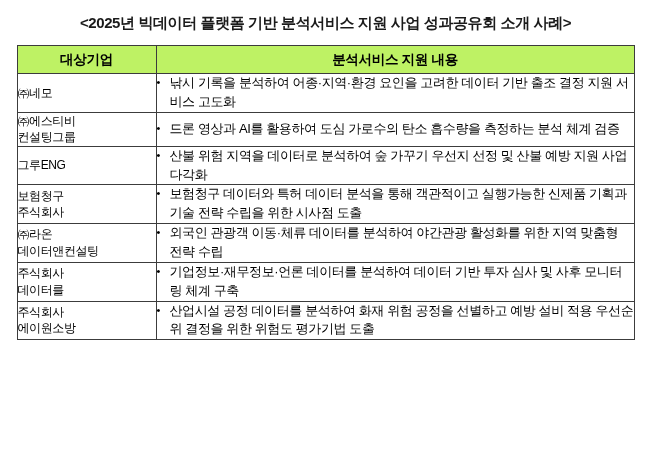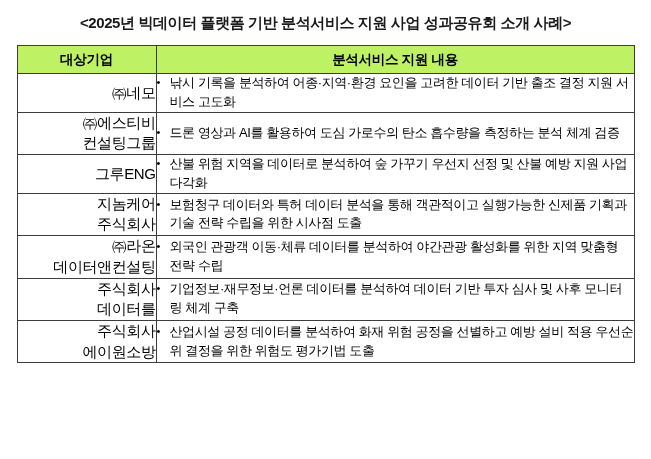--- a/index.html
+++ b/index.html
@@ -45,22 +45,22 @@
     background: #bef264;
     font-size: 13.5px;
     font-weight: bold;
     height: 27px;
     text-align: center;
     letter-spacing: -0.3px;
   }
   .col-company { width: 139px; }
   .col-content { width: 478px; }
   td.company {
-    text-align: right;
-    font-size: 15px;
+    text-align: left;
+    font-size: 12px;
     letter-spacing: -0.4px;
     line-height: 1.38;
     padding: 4px 2px;
   }
   td.content {
     font-size: 13px;
     letter-spacing: -0.4px;
     line-height: 1.45;
     padding: 6px 8px 6px 10px;
   }
@@ -131,21 +131,21 @@
           </td>
           <td class="content">
             <div class="bullet-line">
               <span class="bullet-dot">•</span>
               <span class="bullet-text">산불 위험 지역을 데이터로 분석하여 숲 가꾸기 우선지 선정 및 산불 예방 지원 사업 다각화</span>
             </div>
           </td>
         </tr>
         <tr>
           <td class="company">
-            <span class="company-line">지놈케어</span>
+            <span class="company-line">보험청구</span>
             <span class="company-line">주식회사</span>
           </td>
           <td class="content">
             <div class="bullet-line">
               <span class="bullet-dot">•</span>
               <span class="bullet-text">보험청구 데이터와 특허 데이터 분석을 통해 객관적이고 실행가능한 신제품 기획과 기술 전략 수립을 위한 시사점 도출</span>
             </div>
           </td>
         </tr>
         <tr>

